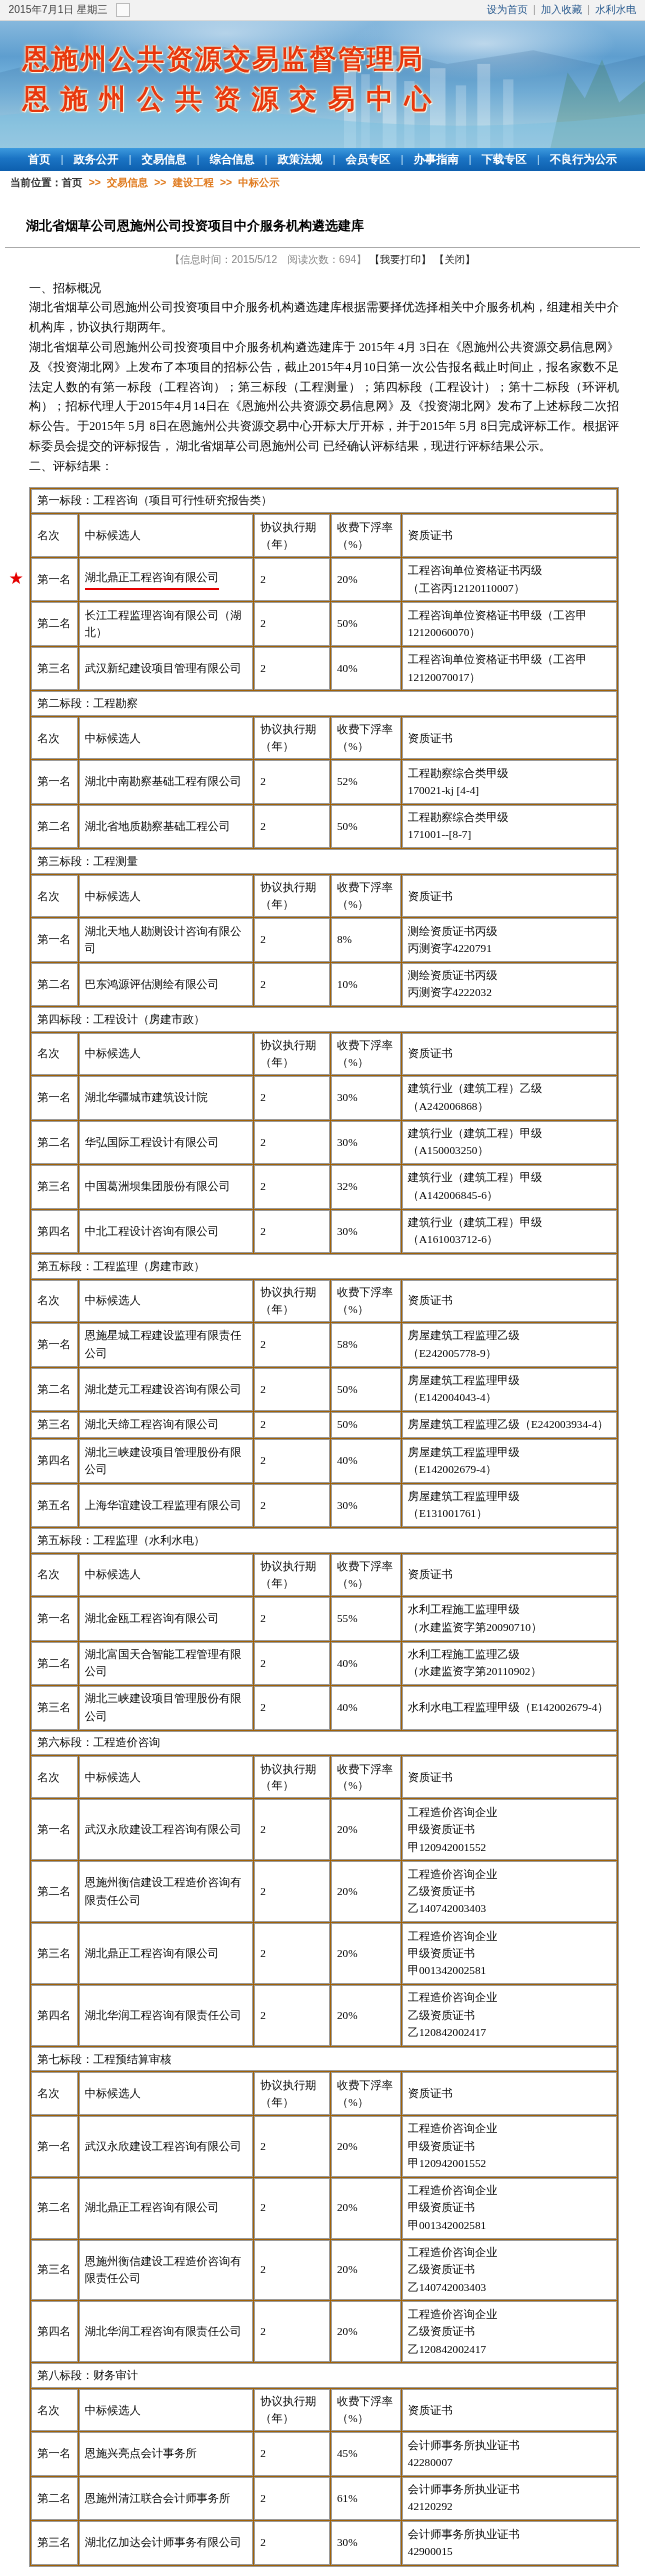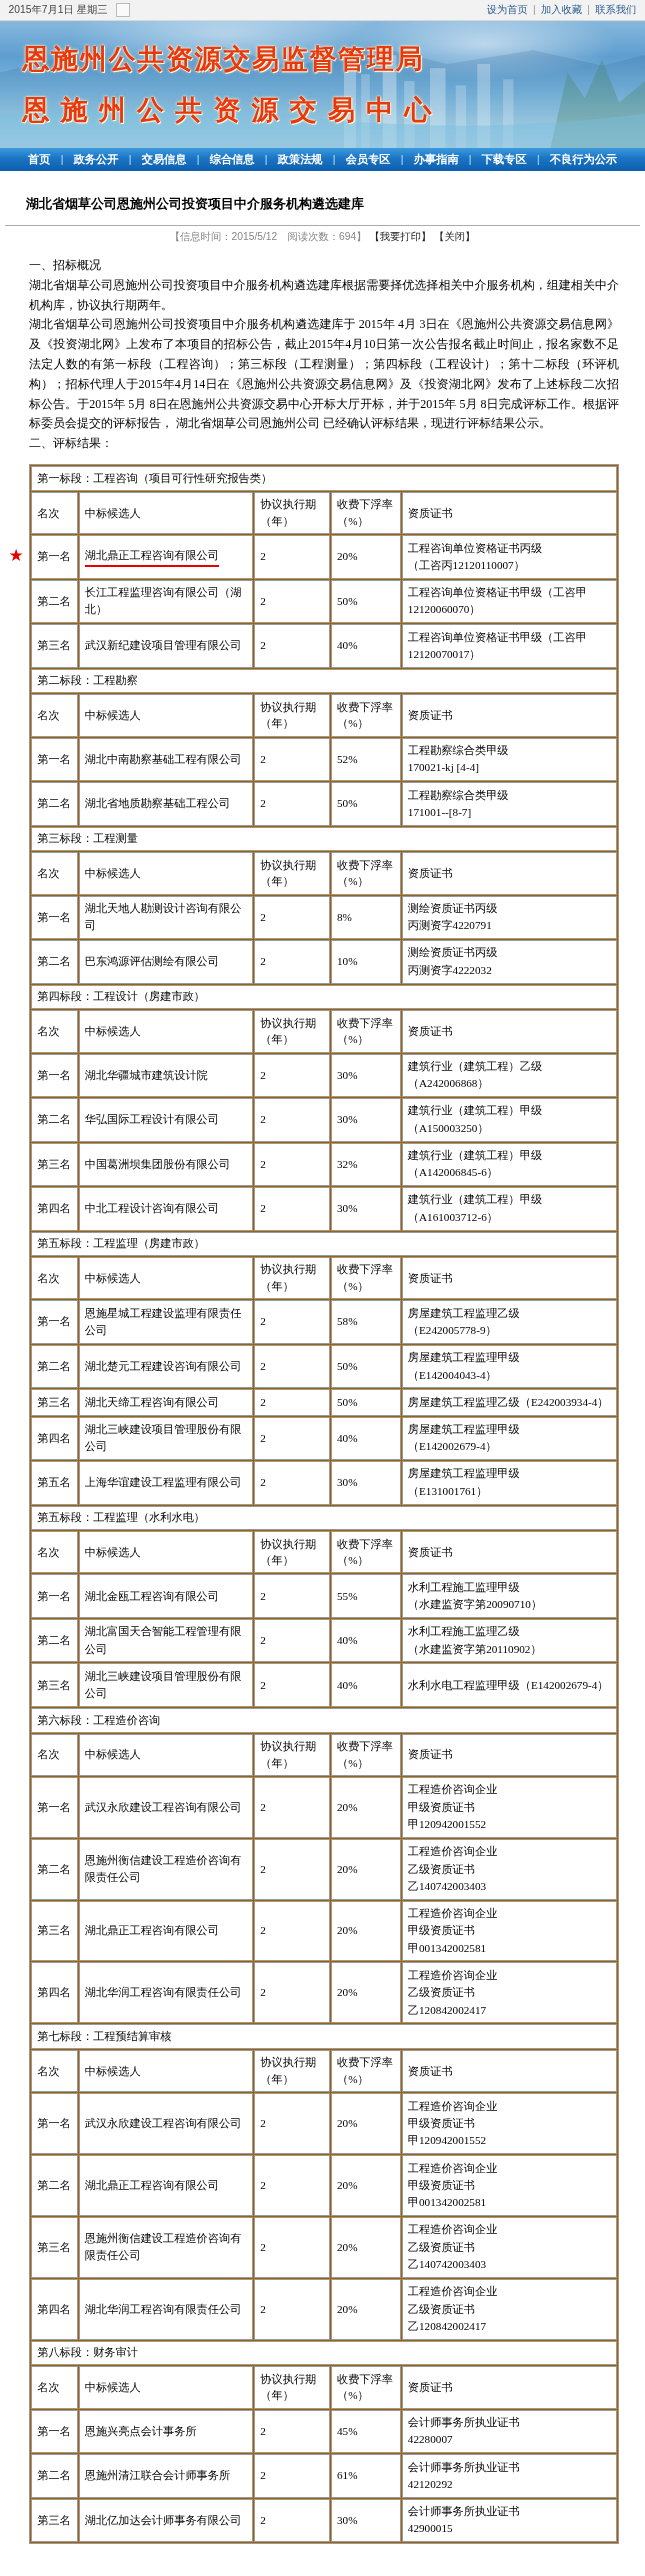--- a/index.html
+++ b/index.html
@@ -20,21 +20,21 @@
   .banner { position:relative; height:127px; overflow:hidden;
     background:
       radial-gradient(ellipse 189px 52px at 75% 18%, rgba(255,255,255,.55), rgba(255,255,255,0) 70%),
       radial-gradient(ellipse 224px 60px at 35% 10%, rgba(255,255,255,.45), rgba(255,255,255,0) 70%),
       linear-gradient(180deg,#86b8dd 0%, #5e9ecf 28%, #7fbde4 55%, #aedcf0 80%, #cfeaf6 100%);
   }
   .banner svg.skyline { position:absolute; left:0; top:0; width:100%; height:100%; }
   .banner-text { position:absolute; left:22.4px; top:22.4px; line-height:1.25; }
   .banner-line1 { font-size:27px; font-weight:bold; color:#e8380d; letter-spacing:1.7px;
     text-shadow:0 0 1.7px #fff, 0 0 3.4px #ffe9a8, 0.9px 0.9px 0 #fff; }
-  .banner-line2 { font-size:27px; font-weight:bold; color:#e8380d; letter-spacing:11.2px; margin-top:17px;
+  .banner-line2 { font-size:27px; font-weight:bold; color:#e8380d; letter-spacing:11.2px; margin-top:6px;
     text-shadow:0 0 1.7px #fff, 0 0 3.4px #ffe9a8, 0.9px 0.9px 0 #fff; }
 
   
   .nav { height:23px; background:linear-gradient(180deg,#3d9ade 0%, #1b74c4 45%, #0d5fae 100%);
          display:flex; align-items:center; justify-content:center; gap:0; }
   .nav-item { color:#fff; font-size:11.2px; font-weight:bold; text-decoration:none; padding:0 10.3px; cursor:pointer; white-space:nowrap; }
   .nav-sep { color:#bfe0f5; font-size:10.3px; }
 
   
   .breadcrumb { padding:5.2px 10.3px 3.4px 10.3px; font-size:10.3px; font-weight:bold; color:#333; background:#fff; }
@@ -78,21 +78,21 @@
 </head>
 <body>
 
 <div class="page">
 
   <div class="topbar">
     <div class="topbar-left">
       <span>2015年7月1日 星期三</span>
       <span class="weather-box"></span>
     </div>
-    <div class="topbar-right" id="topbar-links"><a>设为首页</a><span class="topbar-sep">|</span><a>加入收藏</a><span class="topbar-sep">|</span><a>联系我们</a></div>
+    <div class="topbar-right" id="topbar-links"><a>设为首页</a><span class="topbar-sep">|</span><a>加入收藏</a><span class="topbar-sep">|</span><a>水利水电</a></div>
   </div>
 
   <div class="banner">
     <svg class="skyline" viewBox="0 0 750 148" preserveAspectRatio="none">
       <path d="M0,60 L80,40 L160,58 L260,30 L340,55 L430,28 L520,50 L620,34 L700,52 L750,40 L750,148 L0,148 Z" fill="rgba(40,90,140,0.18)"></path>
       <rect x="400" y="48" width="14" height="100" fill="rgba(255,255,255,0.30)"></rect>
       <rect x="420" y="62" width="10" height="86" fill="rgba(255,255,255,0.22)"></rect>
       <rect x="445" y="40" width="16" height="108" fill="rgba(255,255,255,0.34)"></rect>
       <rect x="470" y="70" width="12" height="78" fill="rgba(255,255,255,0.25)"></rect>
       <rect x="500" y="55" width="18" height="93" fill="rgba(255,255,255,0.30)"></rect>
@@ -121,20 +121,23 @@
       <span class="nav-sep">|</span>
       <a class="nav-item">会员专区</a>
       <span class="nav-sep">|</span>
       <a class="nav-item">办事指南</a>
       <span class="nav-sep">|</span>
       <a class="nav-item">下载专区</a>
       <span class="nav-sep">|</span>
       <a class="nav-item">不良行为公示</a>
     </div>
 
+  <div class="breadcrumb">
+    <span>当前位置：</span><a class="bc-home">首页</a><span id="bc-links"><span class="bc-sep"> &gt;&gt; </span><a class="bc-link">交易信息</a><span class="bc-sep"> &gt;&gt; </span><a class="bc-link">建设工程</a><span class="bc-sep"> &gt;&gt; </span><a class="bc-link">中标公示</a></span>
+  </div>
 
   <div class="article">
     <div class="page-title">湖北省烟草公司恩施州公司投资项目中介服务机构遴选建库</div>
     <div class="meta-row">
       <span class="meta-info">【信息时间：2015/5/12　阅读次数：694】</span>
       <span class="meta-action">【我要打印】</span>
       <span class="meta-action">【关闭】</span>
     </div>
 
     <div class="content" id="intro-block">

